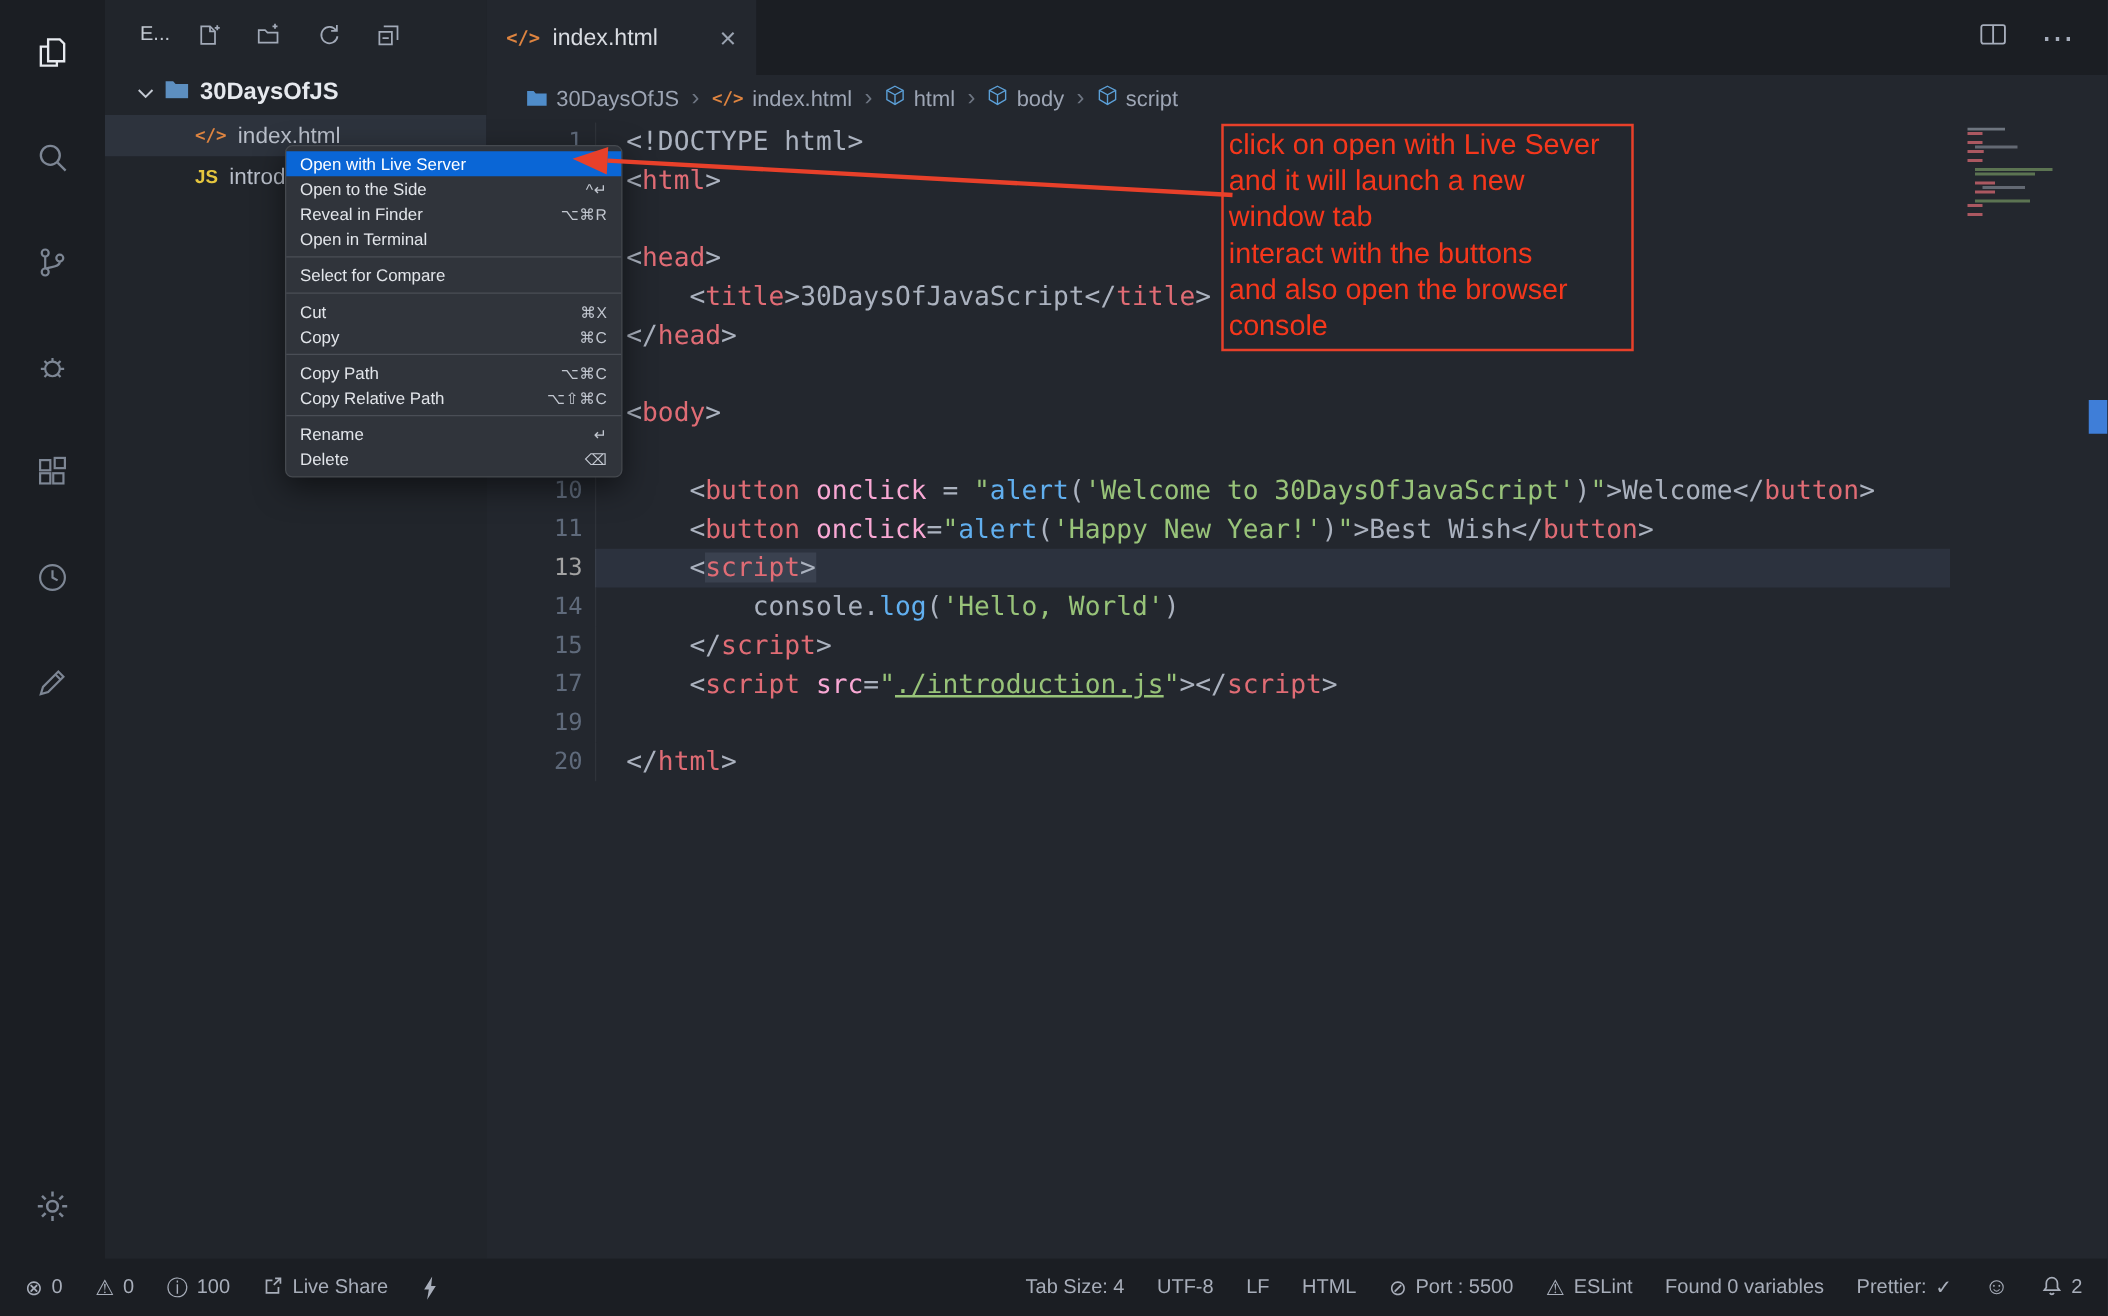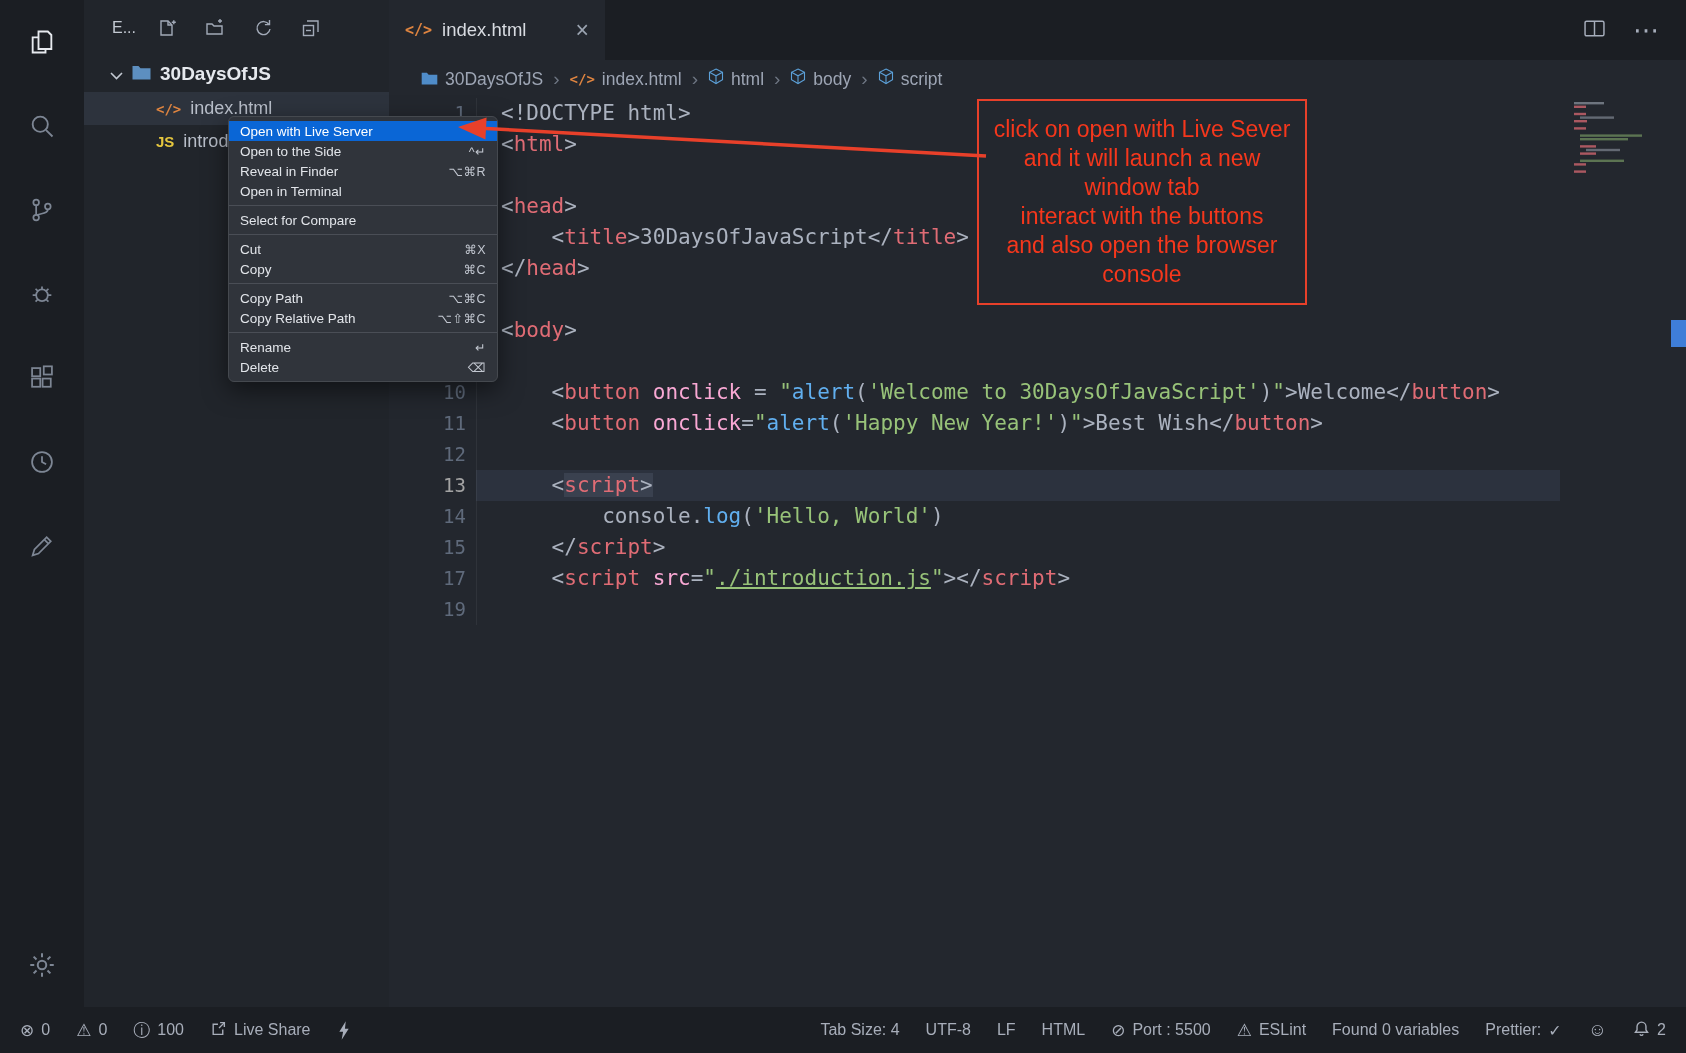--- a/index.html
+++ b/index.html
@@ -63,21 +63,21 @@
     border:1px solid #45494f; border-radius:6px; padding:4px 0; z-index:50;
     box-shadow:0 8px 24px rgba(0,0,0,.5); font-size:13.5px; }
   .menu-item { height:20px; display:flex; align-items:center; padding:0 11px; color:#e2e5ea; cursor:pointer; }
   .menu-item.active { background:#0a66d6; color:#fff; }
   .mi-key { margin-left:auto; color:#c2c7d0; font-size:12.5px; letter-spacing:.5px; }
   .menu-item.active .mi-key { color:#fff; }
   .menu-sep { height:1px; background:#4a4e56; margin:4px 0; }
   
   .annotation { position:absolute; left:977px; top:99px; width:330px; min-height:182px;
     border:2px solid #e8402a; color:#f5371c; font-size:23px; line-height:29px;
-    text-align:center; white-space:pre-line; z-index:60; padding:14px 4px; }
+    white-space:pre-line; z-index:60; padding:0 4px; }
   .arrow-svg { position:absolute; left:0; top:0; width:1686px; height:1053px; z-index:70; pointer-events:none; }
   
   .status-bar { position:absolute; left:0; bottom:0; width:100%; height:46px; background:#1b1e23;
     display:flex; align-items:center; color:#a8aeba; font-size:16px; padding:0 20px; gap:26px; z-index:10; }
   .sb-item { display:flex; align-items:center; gap:7px; cursor:pointer; white-space:nowrap; }
   .sb-ico { font-size:17px; line-height:1; }
   .flex1 { flex:1; }
   .smiley { font-size:19px; }
 </style>
 </head>
@@ -290,43 +290,43 @@
           <span class="content"></span>
         </div>
         <div class="line">
           <span class="num">10</span>
           <span class="content"><span class="t-plain">    </span><span class="t-plain">&lt;</span><span class="t-tag">button</span><span class="t-plain"> </span><span class="t-attr">onclick</span><span class="t-plain"> = </span><span class="t-str">"</span><span class="t-fn">alert</span><span class="t-plain">(</span><span class="t-str">'Welcome to 30DaysOfJavaScript'</span><span class="t-plain">)</span><span class="t-str">"</span><span class="t-plain">&gt;</span><span class="t-plain">Welcome</span><span class="t-plain">&lt;/</span><span class="t-tag">button</span><span class="t-plain">&gt;</span></span>
         </div>
         <div class="line">
           <span class="num">11</span>
           <span class="content"><span class="t-plain">    </span><span class="t-plain">&lt;</span><span class="t-tag">button</span><span class="t-plain"> </span><span class="t-attr">onclick</span><span class="t-plain">=</span><span class="t-str">"</span><span class="t-fn">alert</span><span class="t-plain">(</span><span class="t-str">'Happy New Year!'</span><span class="t-plain">)</span><span class="t-str">"</span><span class="t-plain">&gt;</span><span class="t-plain">Best Wish</span><span class="t-plain">&lt;/</span><span class="t-tag">button</span><span class="t-plain">&gt;</span></span>
         </div>
-        <div class="line">
-          <span class="num">12</span>
-          <span class="content"></span>
-        </div>
         <div class="line current">
           <span class="num">13</span>
           <span class="content"><span class="t-plain">    </span><span class="t-plain">&lt;</span><span class="t-tag t-hl">script</span><span class="t-plain t-hl">&gt;</span></span>
         </div>
         <div class="line">
           <span class="num">14</span>
           <span class="content"><span class="t-plain">        </span><span class="t-plain">console</span><span class="t-plain">.</span><span class="t-fn">log</span><span class="t-plain">(</span><span class="t-str">'Hello, World'</span><span class="t-plain">)</span></span>
         </div>
         <div class="line">
           <span class="num">15</span>
           <span class="content"><span class="t-plain">    </span><span class="t-plain">&lt;/</span><span class="t-tag">script</span><span class="t-plain">&gt;</span></span>
         </div>
         <div class="line">
           <span class="num">17</span>
           <span class="content"><span class="t-plain">    </span><span class="t-plain">&lt;</span><span class="t-tag">script</span><span class="t-plain"> </span><span class="t-attr">src</span><span class="t-plain">=</span><span class="t-str">"</span><span class="t-link">./introduction.js</span><span class="t-str">"</span><span class="t-plain">&gt;</span><span class="t-plain">&lt;/</span><span class="t-tag">script</span><span class="t-plain">&gt;</span></span>
         </div>
         <div class="line">
           <span class="num">19</span>
           <span class="content"></span>
+        </div>
+        <div class="line">
+          <span class="num">20</span>
+          <span class="content"><span class="t-plain">&lt;/</span><span class="t-tag">html</span><span class="t-plain">&gt;</span></span>
         </div>
       </div>
     <svg class="minimap" width="92" height="90" viewBox="0 0 92 90">
       <g>
         <rect x="2" y="0" width="30" height="2.4" fill="#9aa2af" opacity=".7"></rect>
         <rect x="2" y="3.6" width="12" height="2.4" fill="#e06c75" opacity=".8"></rect>
         <rect x="2" y="10.8" width="12" height="2.4" fill="#e06c75" opacity=".8"></rect>
         <rect x="8" y="14.4" width="34" height="2.4" fill="#9aa2af" opacity=".6"></rect>
         <rect x="2" y="18" width="13" height="2.4" fill="#e06c75" opacity=".8"></rect>
         <rect x="2" y="25.2" width="12" height="2.4" fill="#e06c75" opacity=".8"></rect>

